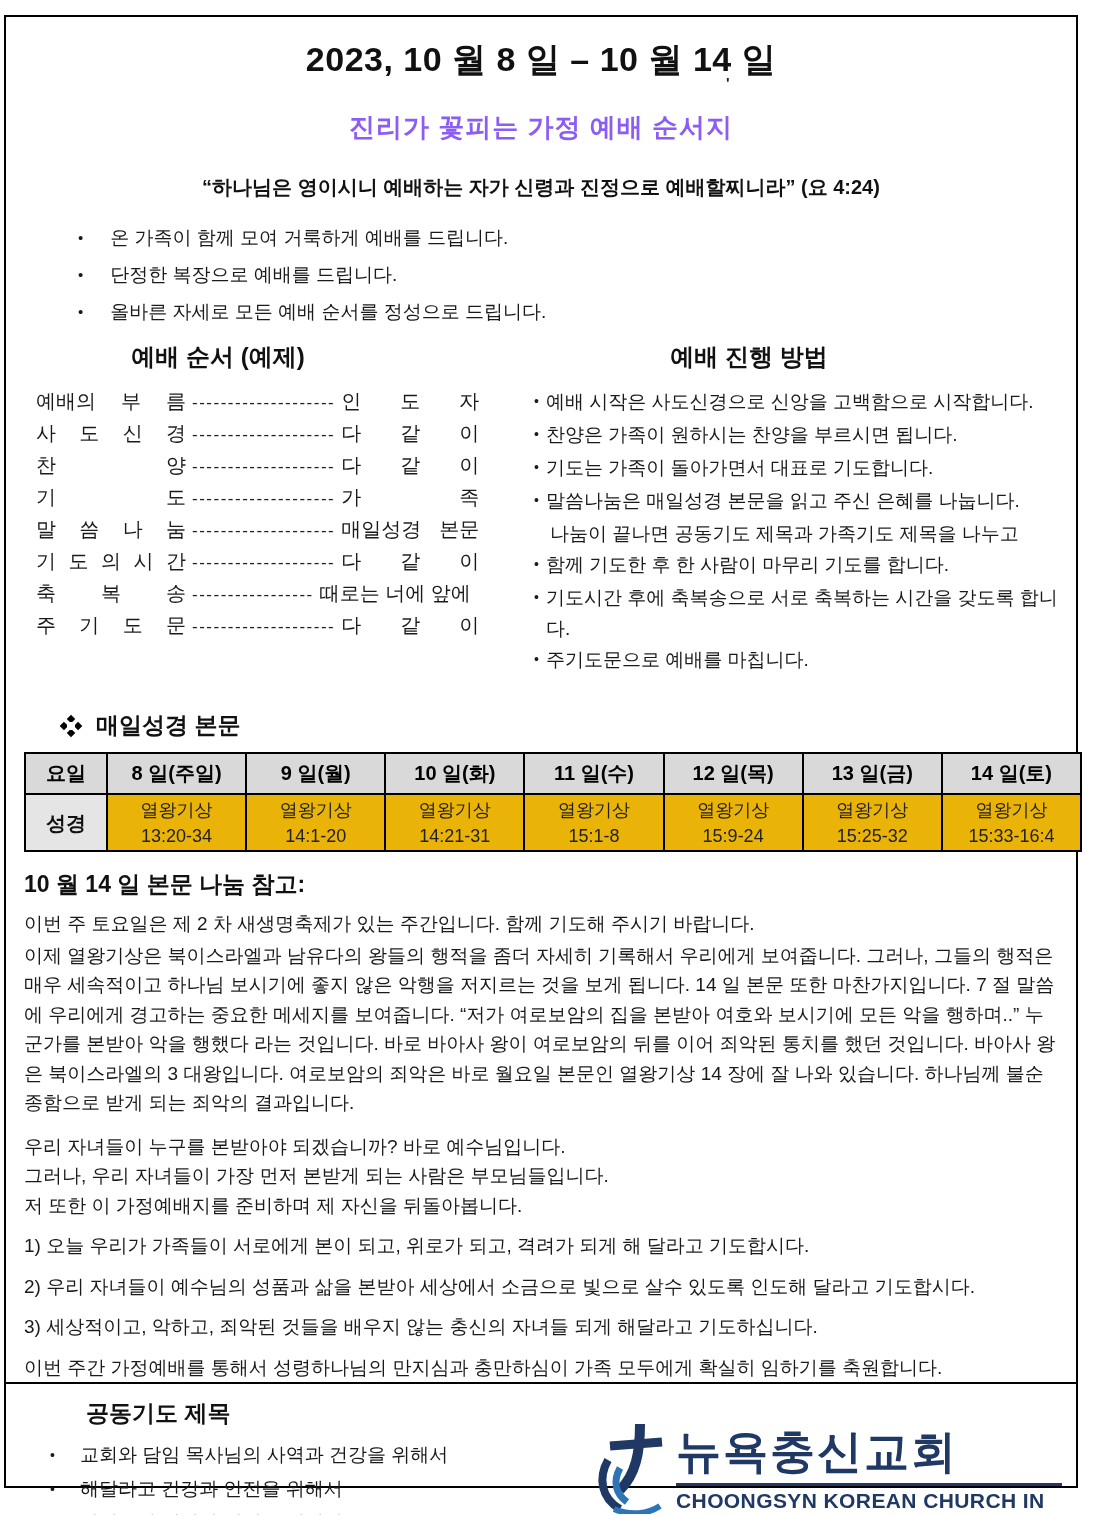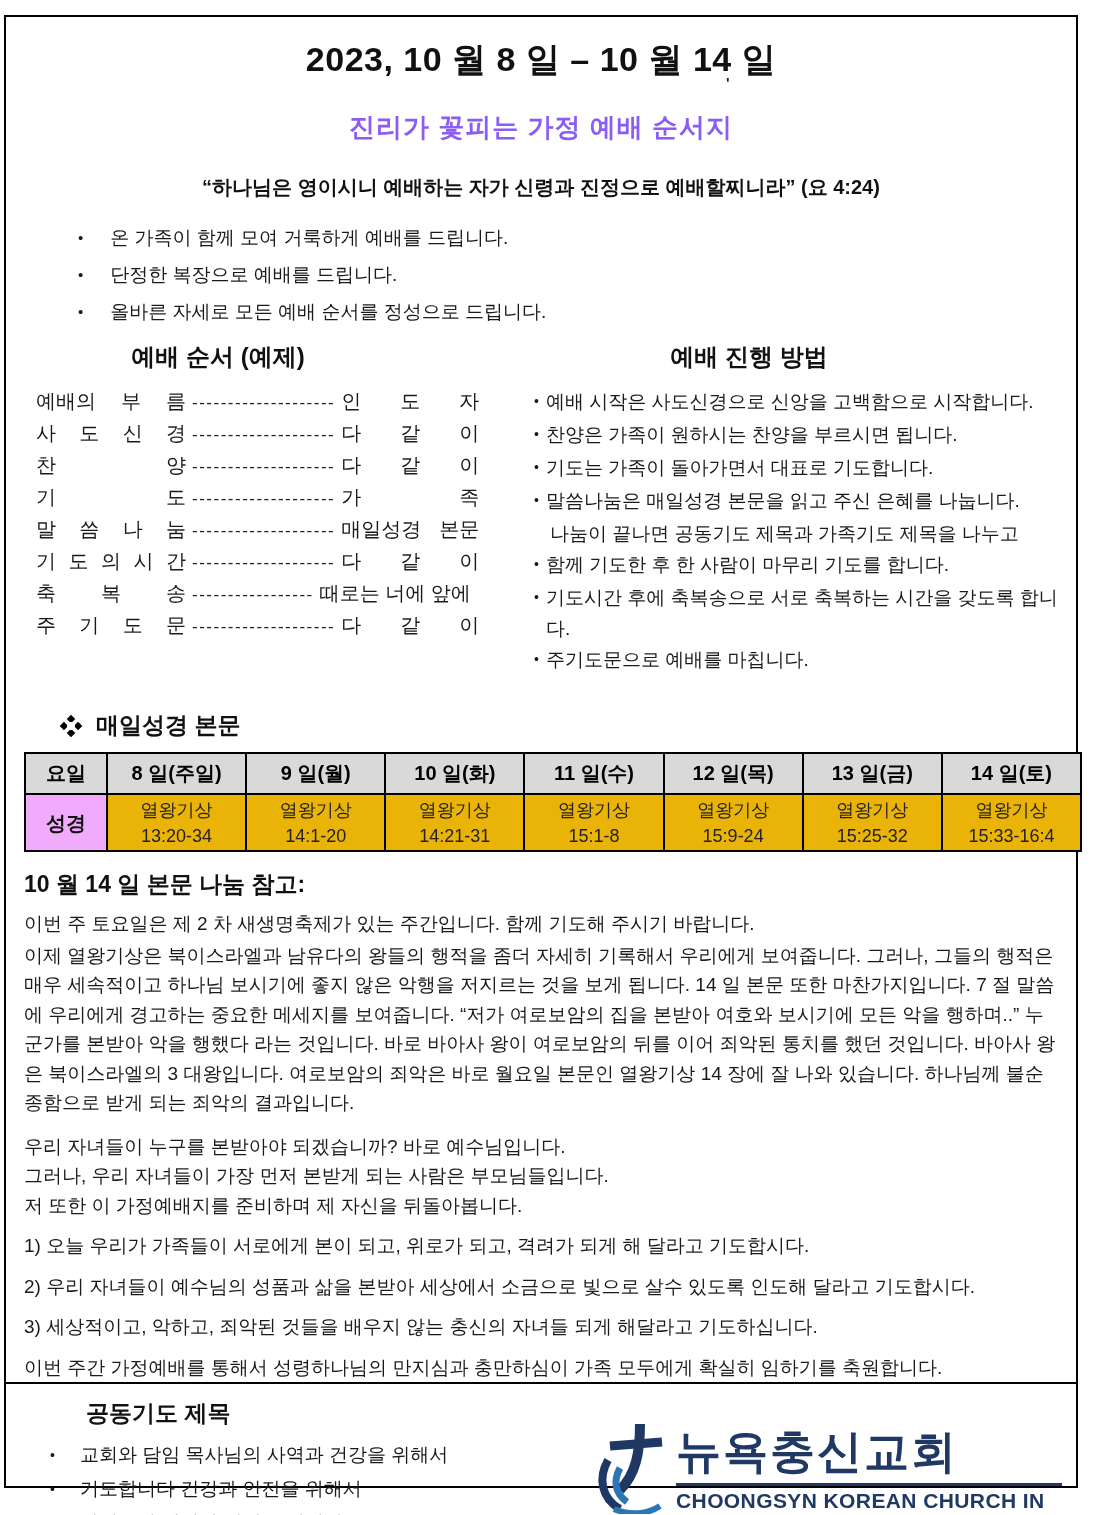--- a/index.html
+++ b/index.html
@@ -58,21 +58,21 @@
   .diamond-icon::before {
     content:""; position:absolute; left:8px; top:8px; width:6px; height:6px;
     background:transparent; transform:rotate(45deg);
     box-shadow:5px -5px 0 #000, 5px 5px 0 #000, -5px 5px 0 #000, -5px -5px 0 #000;
   }
   table.scripture { border-collapse:collapse; width:1058px; margin:0 0 0 2px; table-layout:fixed; }
   table.scripture th, table.scripture td { border:2px solid #000; text-align:center; padding:0; }
   table.scripture col.c0 { width:82px; }
   table.scripture th { background:#d9d9d9; font-size:20px; font-weight:bold; height:41px; color:#000000; }
   table.scripture td { height:57px; font-size:18px; line-height:26px; color:#222; background:#eab308; }
-  table.scripture td.label-cell { background:#f0abfc; font-weight:bold; font-size:20px; color:#111; }
+  table.scripture td.label-cell { background:#e5e5e5; font-weight:bold; font-size:20px; color:#111; }
 
   
   .notes { margin-left:2px; margin-right:4px; }
   .notes-heading { font-size:23px; font-weight:bold; margin:17px 0 9px; color:#111; }
   .notes p { font-size:19px; line-height:29.5px; margin:0; color:#1a1a1a; }
   .np1 { margin-bottom:2px !important; }
   .np3 { margin-top:14px !important; }
   .np6, .np7, .np8, .np9 { margin-top:11px !important; }
 
   
@@ -260,21 +260,21 @@
 
   <div class="bottom-section">
     <div class="prayer-col">
       <h3 class="prayer-heading">공동기도 제목</h3>
       <div class="prayer-item">
         <span class="bullet">•</span>
         <span>교회와 담임 목사님의 사역과 건강을 위해서</span>
       </div>
       <div class="prayer-item">
         <span class="bullet">•</span>
-        <span>기도합니다 건강과 안전을 위해서</span>
+        <span>해달라고 건강과 안전을 위해서</span>
       </div>
       <div class="prayer-item">
         <span class="bullet">•</span>
         <span>자녀들의 건강과 학업을 위해서</span>
       </div>
 
     </div>
 
     <div class="logo-col">
       <div class="logo">

